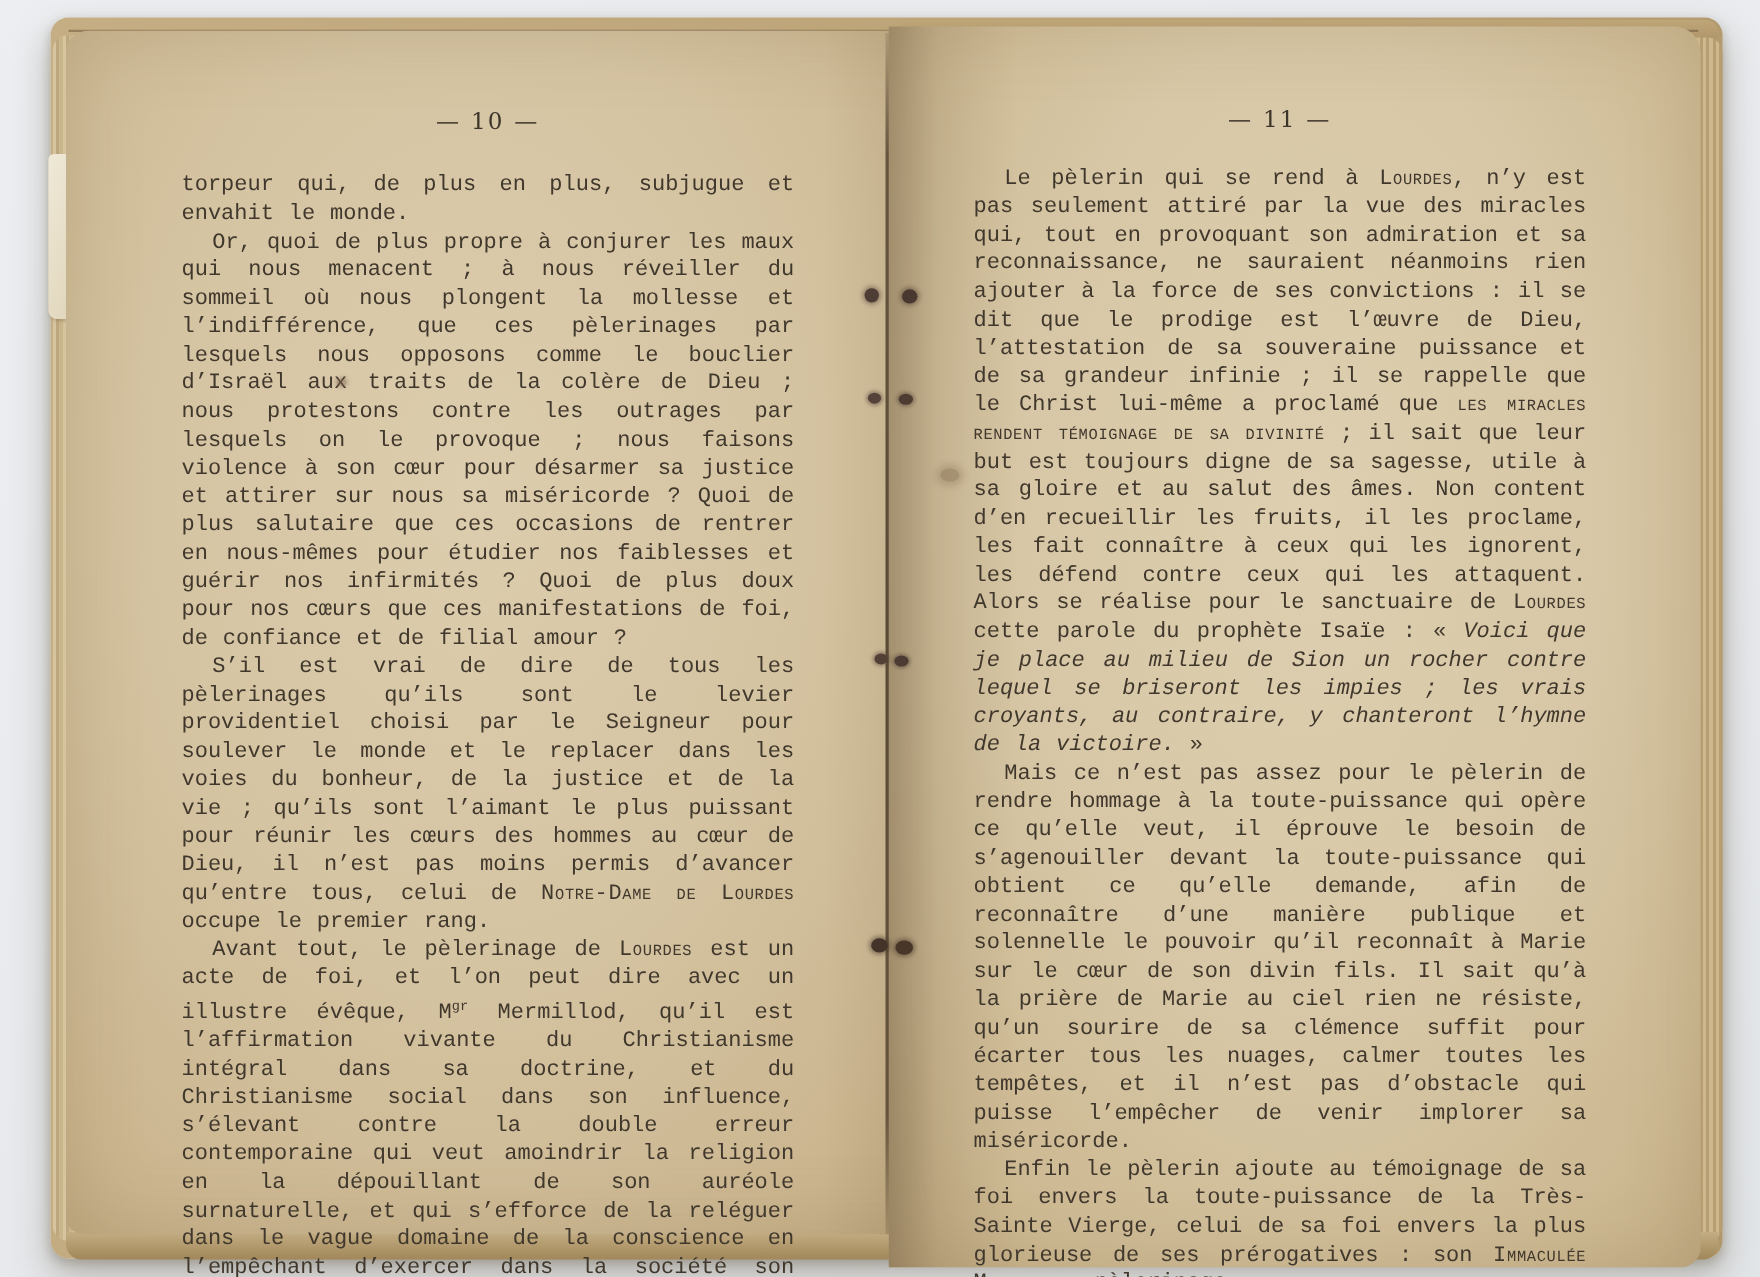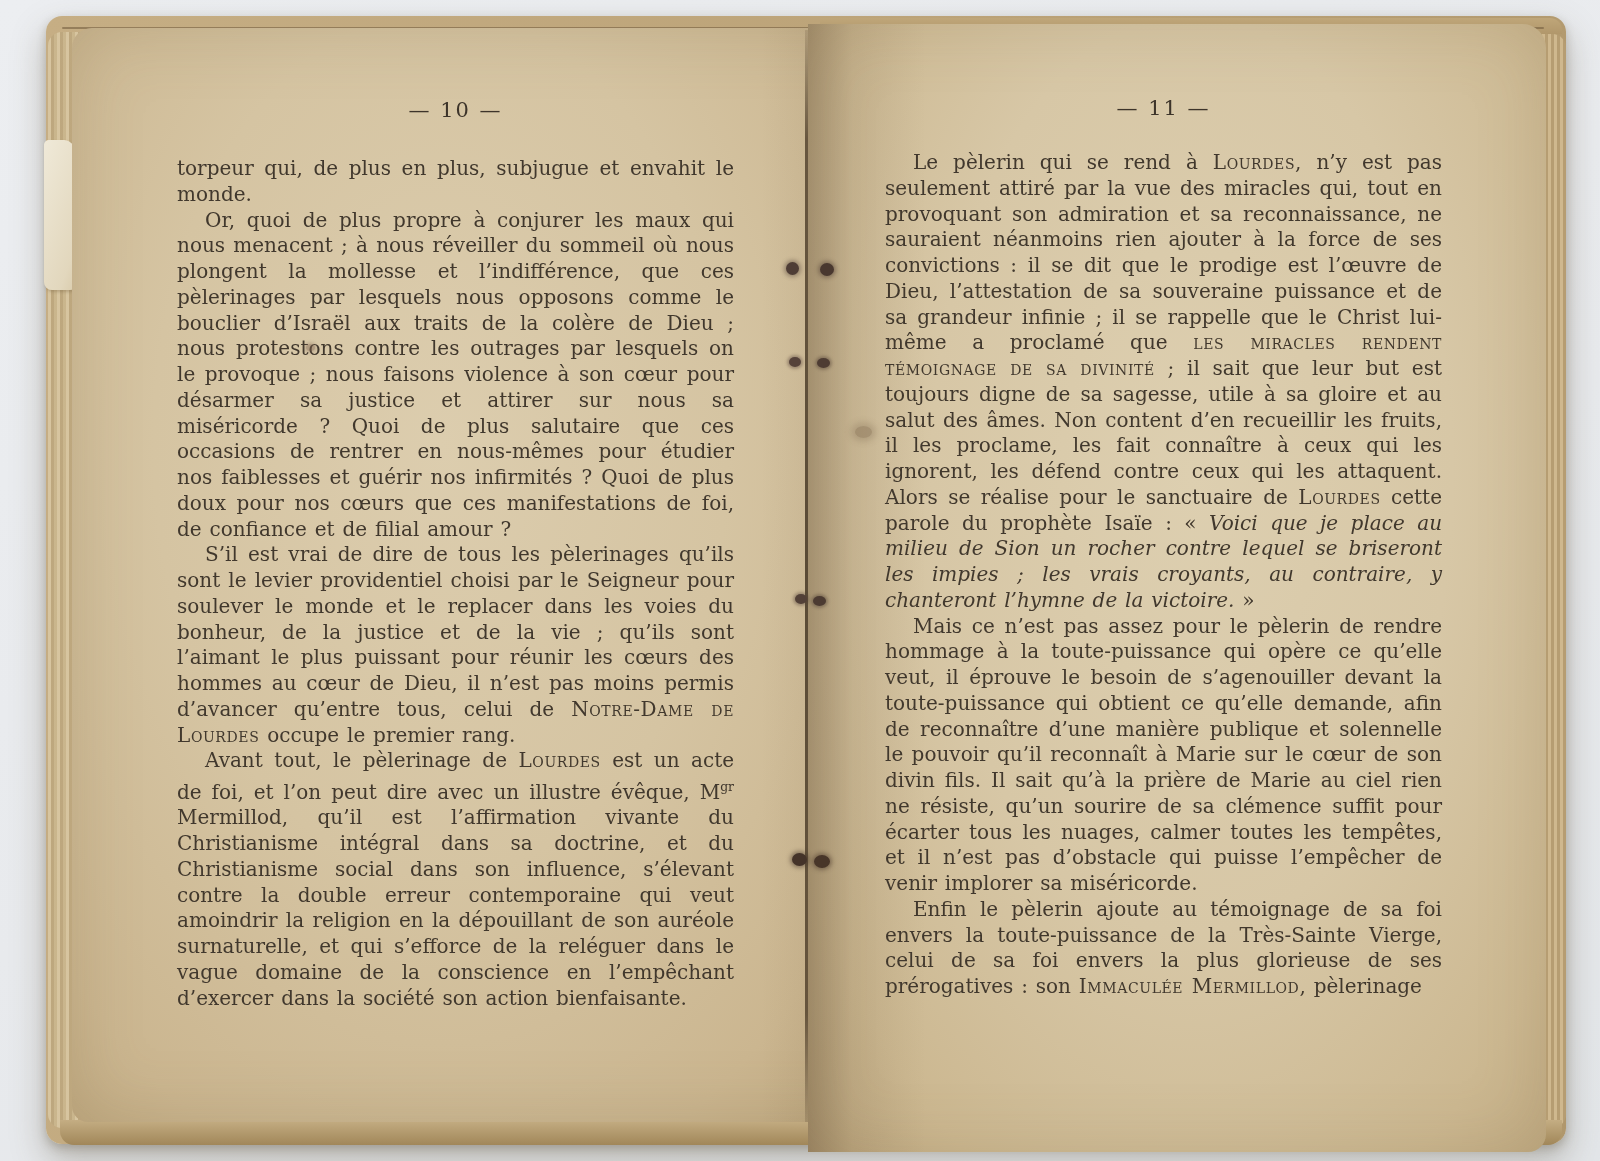--- a/index.html
+++ b/index.html
@@ -47,21 +47,20 @@
     border-radius:0 12px 0 0;
     background:linear-gradient(#bfa679,#b1976b);
   }
   
   .page{position:absolute;top:28px;height:1094px;}
   .page-left{
     left:60px;width:820px;
     border-radius:20px 0 0 16px;
     background:radial-gradient(ellipse at 45% 38%,#dccdae 0%,#d5c4a2 45%,#cbb690 80%,#bfa87f 100%);
     box-shadow:inset 0 0 70px rgba(125,98,60,.22);
-    margin-left:12px;
   }
   .page-left::before{
     content:"";position:absolute;inset:0;border-radius:inherit;pointer-events:none;
     background:linear-gradient(to right,rgba(0,0,0,0) 84%,rgba(92,70,44,.10) 94%,rgba(80,60,38,.30) 100%);
   }
   .page-right{
     left:808px;width:738px;top:24px;height:1128px;
     border-radius:0 24px 18px 0;
     background:radial-gradient(ellipse at 52% 40%,#ddcfb0 0%,#d7c7a6 48%,#ccb891 82%,#c0aa82 100%);
     box-shadow:inset 0 0 70px rgba(125,98,60,.20);
@@ -88,21 +87,21 @@
   .page-left .page-header{left:105px;top:70px;}
   .page-right .page-header{left:77px;top:72px;}
   .text-col{
     position:absolute;width:557px;
     font-size:20px;line-height:25.75px;
     text-align:justify;color:#41382d;
     word-spacing:1.5px;
   }
   .page-left .text-col{left:105px;top:128px;}
   .page-right .text-col{left:77px;top:126px;}
-  .text-col p{margin:0;padding:0;}
+  .text-col p{margin:0;padding:0;font-family:Liberation Mono, monospace;}
   .text-col p.indent{text-indent:28px;}
   .seg-sc{font-variant:small-caps;letter-spacing:.6px;}
   .seg-i{font-style:italic;margin-top:24px;}
   .seg-sup{vertical-align:super;font-size:.62em;letter-spacing:0;}
   
   .spot{position:absolute;border-radius:50%;}
   .s1{left:786px;top:262px;width:13px;height:13px;background:#4e3d35;box-shadow:0 0 4px 2px rgba(78,61,53,.45);}
   .s2{left:820px;top:263px;width:14px;height:13px;background:#49382f;box-shadow:0 0 4px 2px rgba(73,56,47,.45);}
   .s3{left:789px;top:357px;width:12px;height:10px;background:#55423a;box-shadow:0 0 3px 2px rgba(85,66,58,.4);}
   .s4{left:817px;top:358px;width:13px;height:10px;background:#4e3c33;box-shadow:0 0 3px 2px rgba(78,60,51,.4);}

